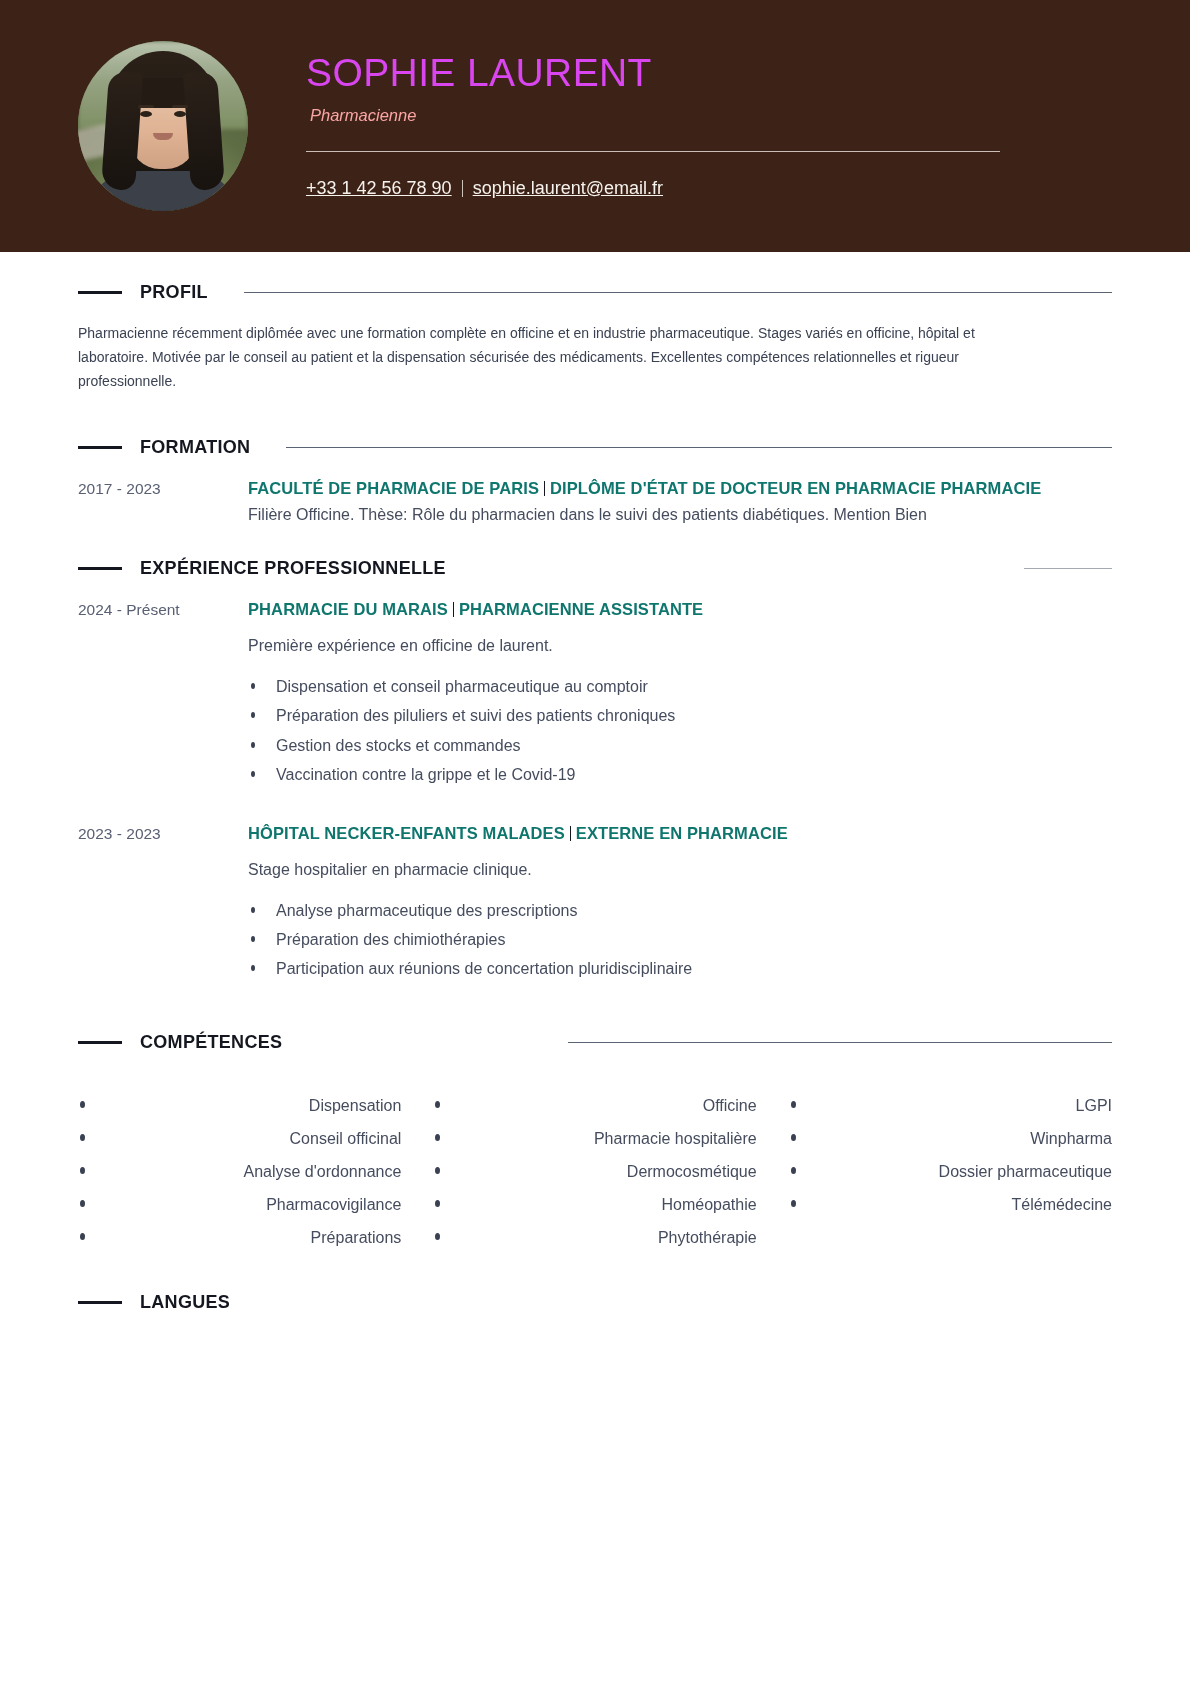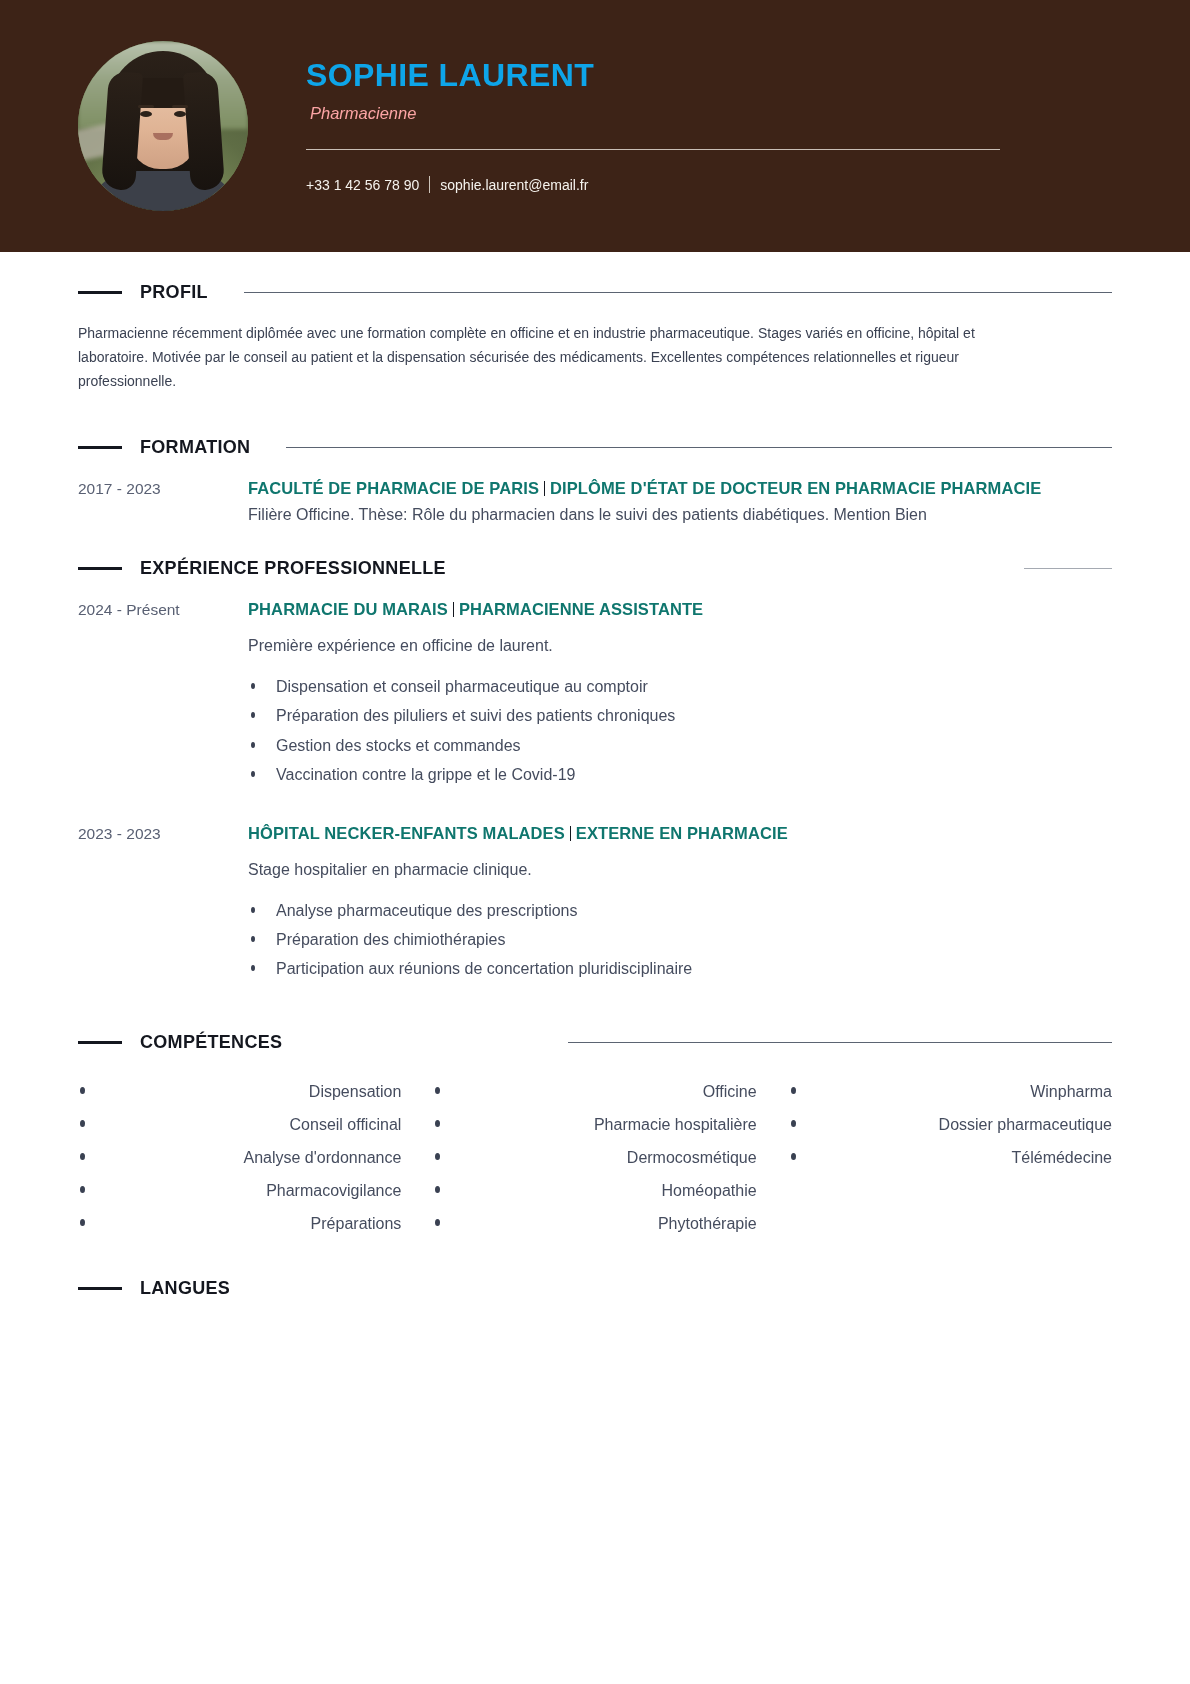--- a/index.html
+++ b/index.html
@@ -133,47 +133,48 @@
     border-radius: 0 0 12px 12px;
     background: #a9705f;
   }
 
   .identity {
     margin-left: 58px;
     flex: 1 1 auto;
     padding-right: 120px;
   }
   .name {
-    font-size: 32px;
-    font-weight: bold;
-    color: #0ea5e9;
+    font-size: 39px;
+    font-weight: normal;
+    color: #d946ef;
     letter-spacing: 0.4px;
     line-height: 1.05;
     margin: 0 0 12px 0;
   }
   .role {
     font-size: 16.5px;
     color: #fca5a5;
     margin: 0 0 26px 4px;
     font-weight: normal;
     font-style: italic;
   }
   .hdr-rule {
     height: 1px;
     background: #c9bfb6;
     width: 100%;
     max-width: 694px;
     margin-bottom: 26px;
   }
   .contact {
-    font-size: 14px;
+    font-size: 18px;
     color: #f6f3ee;
     display: flex;
     align-items: center;
     gap: 10px;
+    text-decoration: underline;
   }
   .contact .sep {
     display: inline-block;
     width: 1px;
     height: 17px;
     background: #cdc4ba;
   }
 
   
   .page {
@@ -280,21 +281,21 @@
     border-radius: 50%;
     background: #3a4152;
   }
 
   
   .skills {
     display: grid;
     grid-template-columns: 1fr 1fr 1fr;
     column-gap: 24px;
     row-gap: 0;
-    margin-top: 22px;
+    margin-top: 36px;
     gap: 32px;
   }
   .skill {
     position: relative;
     padding-left: 20px;
     font-size: 16px;
     color: #454c5e;
     line-height: 33px;
   }
   .skill::before {
@@ -428,20 +429,21 @@
         <div class="skill">Préparations</div>
       </div>
       <div>
         <div class="skill">Officine</div>
         <div class="skill">Pharmacie hospitalière</div>
         <div class="skill">Dermocosmétique</div>
         <div class="skill">Homéopathie</div>
         <div class="skill">Phytothérapie</div>
       </div>
       <div>
+        <div class="skill">LGPI</div>
         <div class="skill">Winpharma</div>
         <div class="skill">Dossier pharmaceutique</div>
         <div class="skill">Télémédecine</div>
       </div>
     </div>
   </div>
 
   <div class="section langues">
     <div class="section-head">
       <span class="dash"></span>

